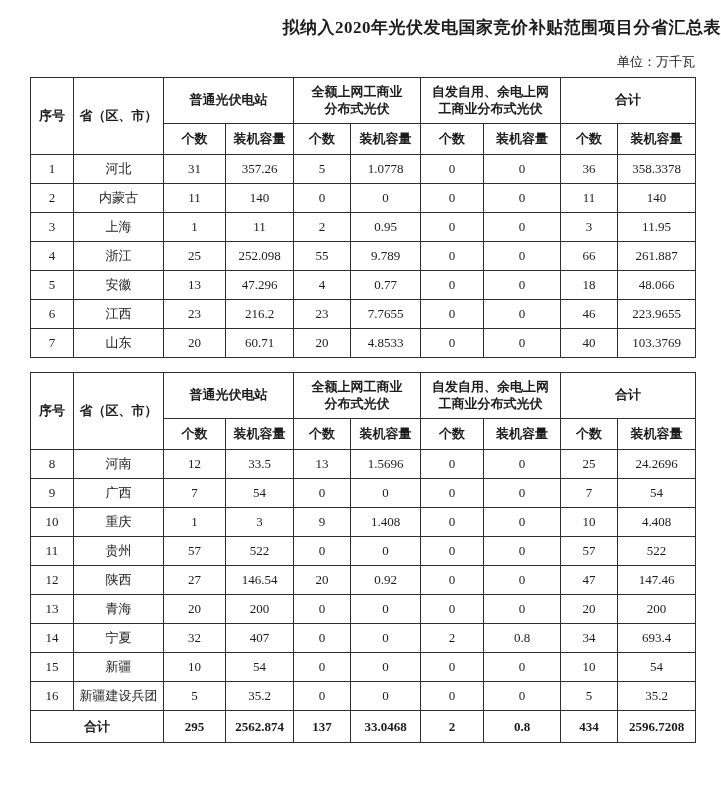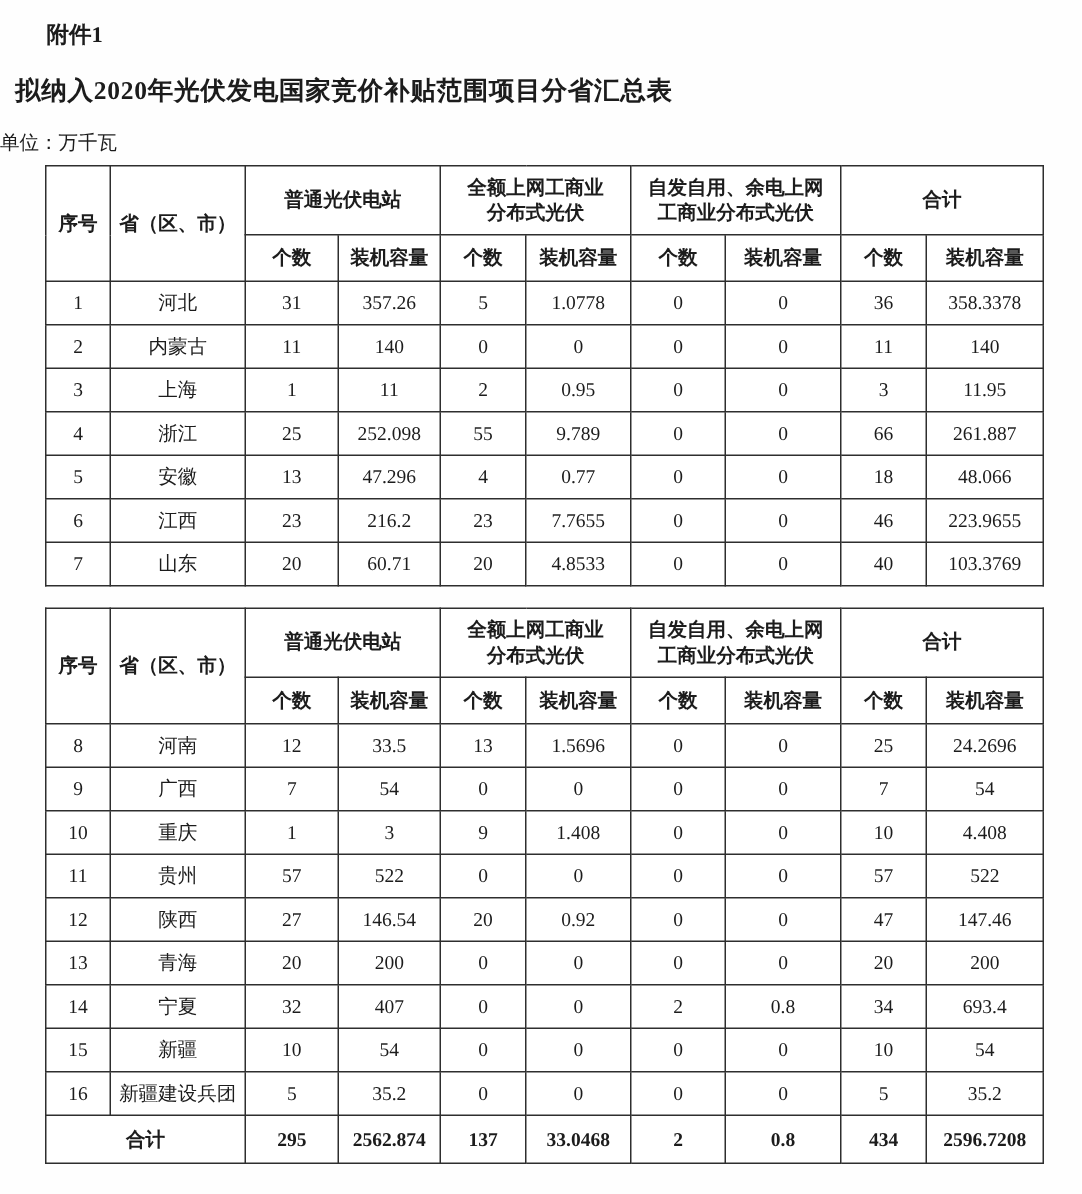--- a/index.html
+++ b/index.html
@@ -17,28 +17,29 @@
     background: #fefefe;
     overflow: hidden;
   }
   .attachment {
     margin: 14px 0 0 31px;
     font-size: 15px;
     font-weight: bold;
   }
   .title {
     margin: 16px 0 0 0;
-    text-align: left;
+    text-align: right;
     font-size: 17px;
     font-weight: bold;
     letter-spacing: 0.5px;
     padding-left: 10px;
   }
   .unit {
     margin: 14px 26px 6px 0;
+    text-align: right;
     font-size: 13px;
   }
   table.data-table {
     border-collapse: collapse;
     table-layout: fixed;
     width: 665px;
     margin-left: 30px;
     background: #ffffff;
   }
   table.data-table.second {
@@ -63,21 +64,20 @@
     height: 31px;
     font-weight: bold;
   }
   .wrap { white-space: pre-line; margin-top: 18px; }
 </style>
 </head>
 <body>
 
 <div class="page">
 
-  <div class="attachment">附件1</div>
 
   <div class="title">拟纳入2020年光伏发电国家竞价补贴范围项目分省汇总表</div>
 
   <div class="unit">单位：万千瓦</div>
 
   <table class="data-table">
     <colgroup>
       <col style="width:43px">
         <col style="width:90px">
       <col style="width:62px">

